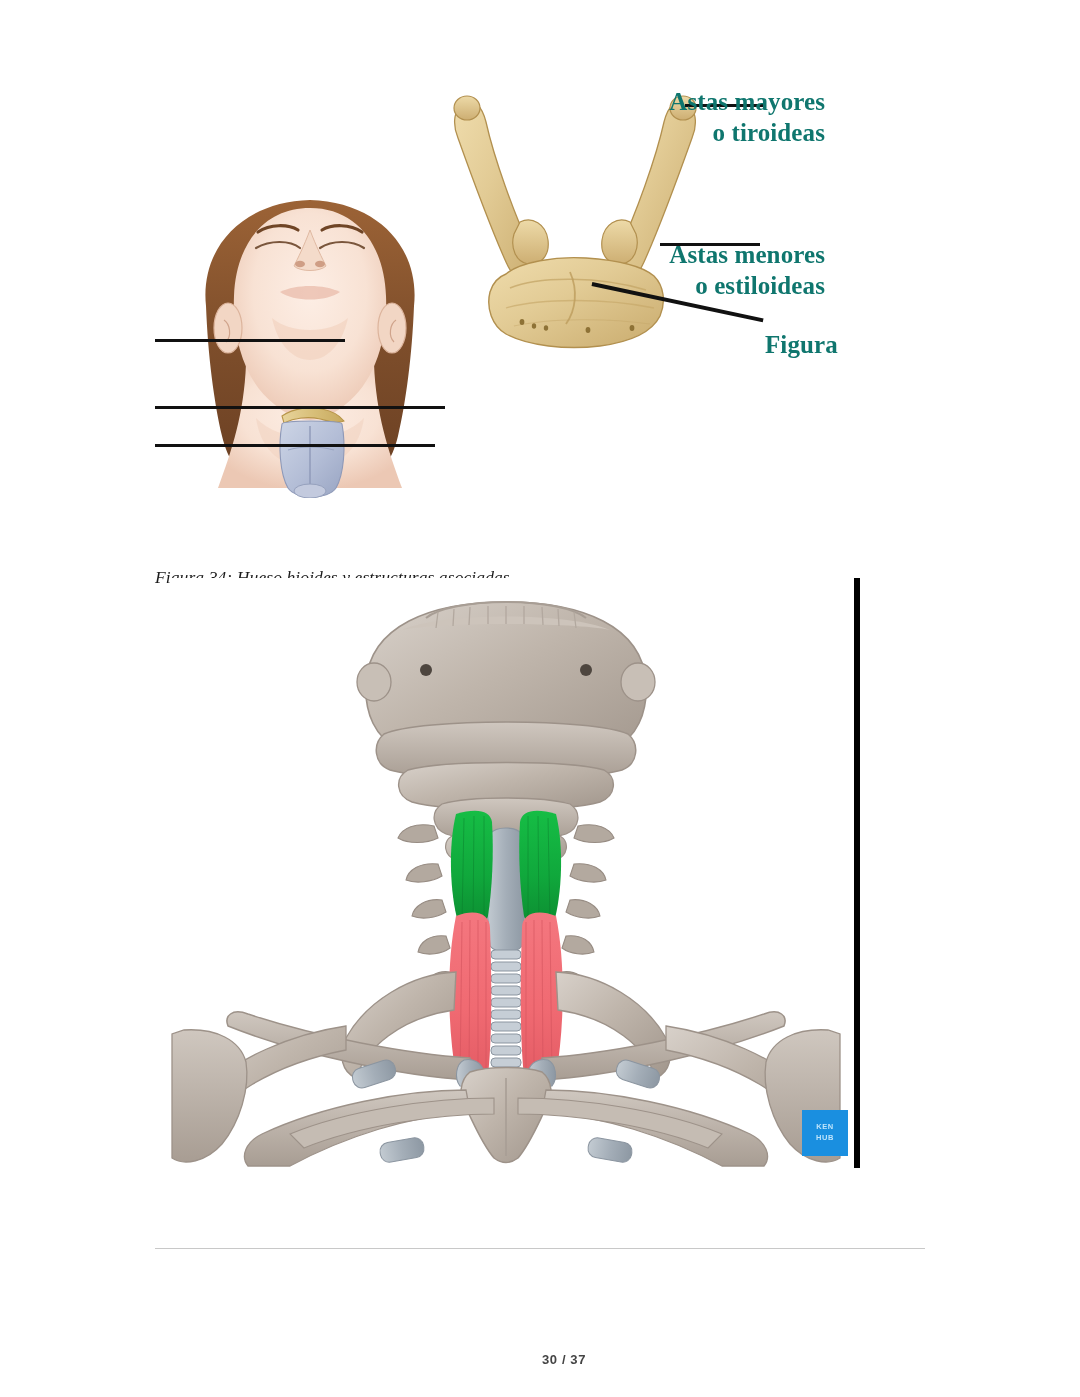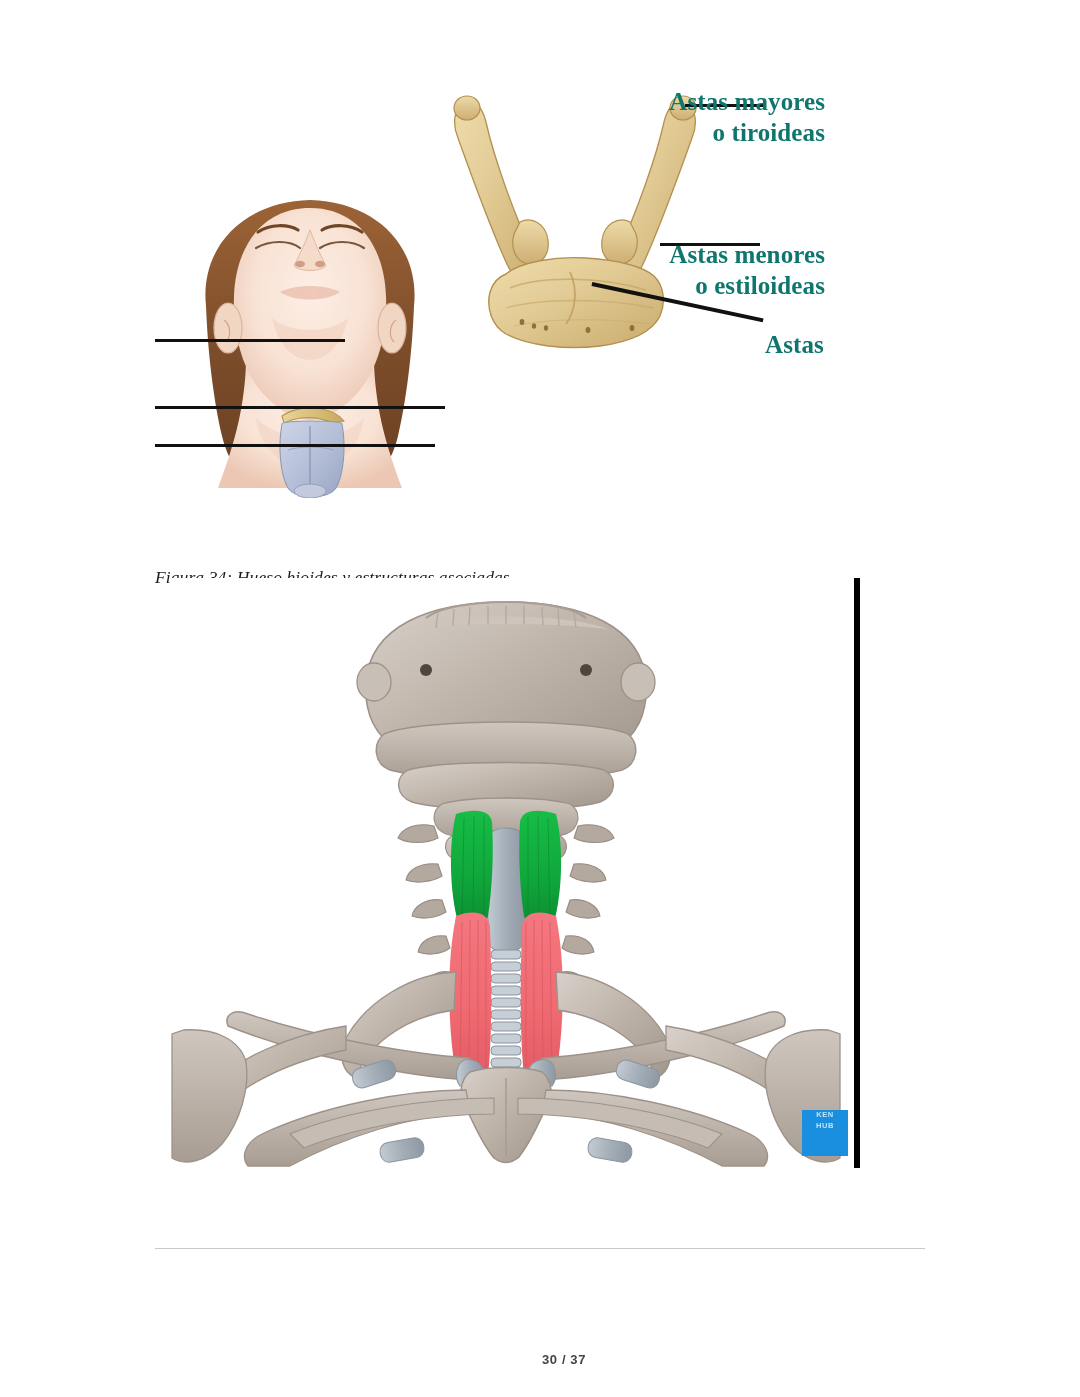--- a/index.html
+++ b/index.html
@@ -43,21 +43,21 @@
   }
 
   
   .fig35 { position:absolute; left:170px; top:578px; width:700px; height:590px; }
   .fig35-canvas { position:absolute; left:0; top:0; width:672px; height:590px; }
   .rightbar { position:absolute; left:684px; top:0; width:6px; height:590px; background:#000; }
   .kenhub {
     position:absolute; right:22px; bottom:12px;
     width:46px; height:46px; background:#1a8fe0;
     display:flex; flex-direction:column;
-    align-items:center; justify-content:flex-start;
+    align-items:center; justify-content:center;
     color:#bfe4fb;
     font-family:"Liberation Sans", sans-serif;
     font-size:7.5px; font-weight:700; letter-spacing:.6px;
     line-height:1.45;
   }
 
   
   .hrule { position:absolute; left:155px; top:1248px; width:770px; height:1px; background:#c8c8c8; }
   .footer {
     position:absolute; left:0; top:1352px; width:1080px;
@@ -193,21 +193,21 @@
     <div class="caption-line" style="left:505px; top:185px; width:100px;"></div>
     <div class="caption-line" style="left:437px; top:224px; width:175px; height:3.5px;
                 transform:rotate(12deg); transform-origin:left center;"></div>
 
     <div class="lbl r" style="left:430px; top:29px; width:240px;">Astas mayores
 o tiroideas</div>
 
     <div class="lbl r" style="left:420px; top:158px; width:250px;margin-top:24px;">Astas menores
 o estiloideas</div>
 
-    <div class="lbl" style="left:610px; top:272px; width:200px;">Astas</div>
+    <div class="lbl" style="left:610px; top:272px; width:200px;">Figura</div>
   </div>
 
   <div class="caption" style="top:567px;">Figura 34: Hueso hioides y estructuras asociadas.</div>
 
   <div class="fig35">
     <div class="fig35-canvas">
       <svg viewBox="0 0 672 590" width="672" height="590" xmlns="http://www.w3.org/2000/svg">
         <defs>
           <linearGradient id="bg35" x1="0" y1="0" x2="1" y2="1">
             <stop offset="0%" stop-color="#d8d1ca"></stop>

